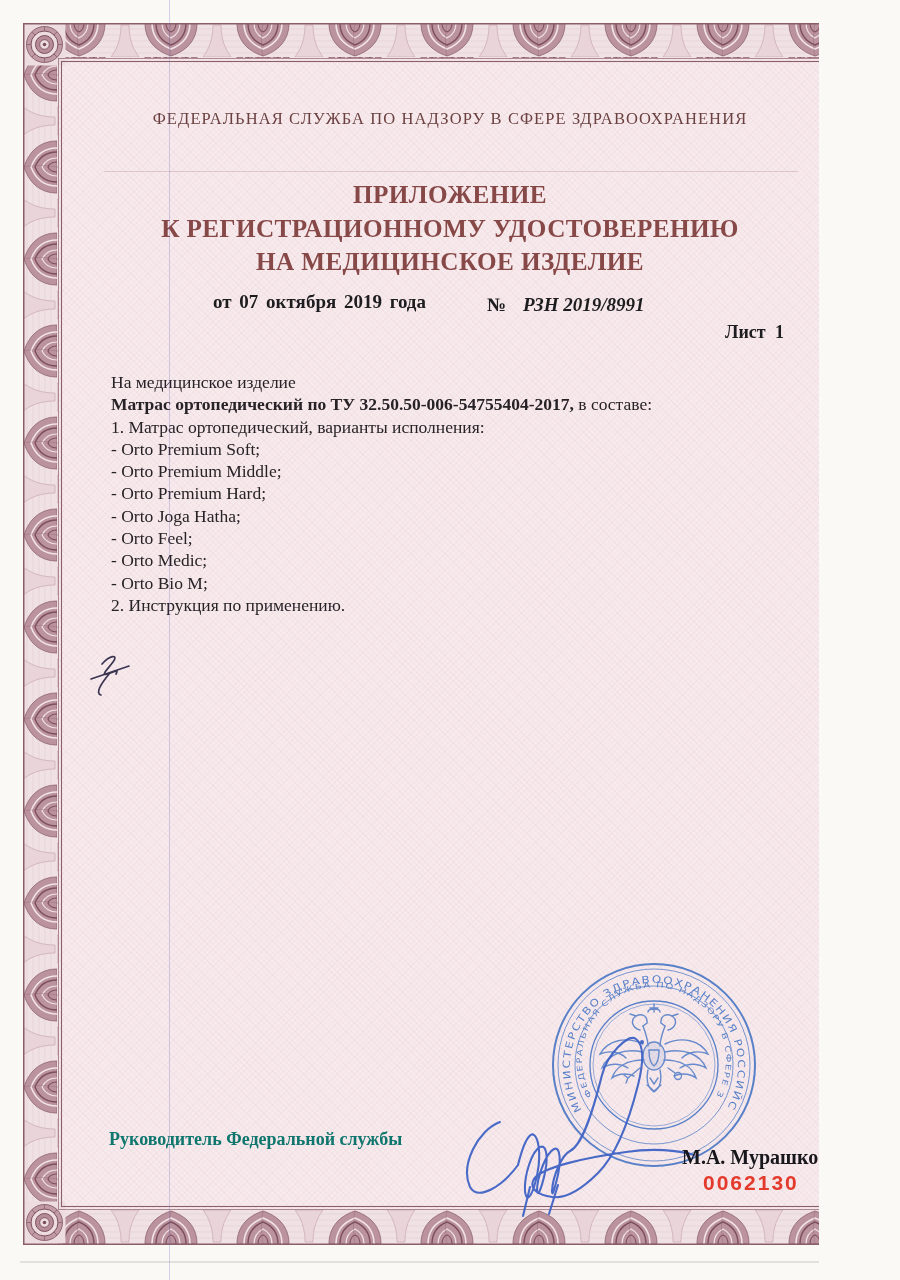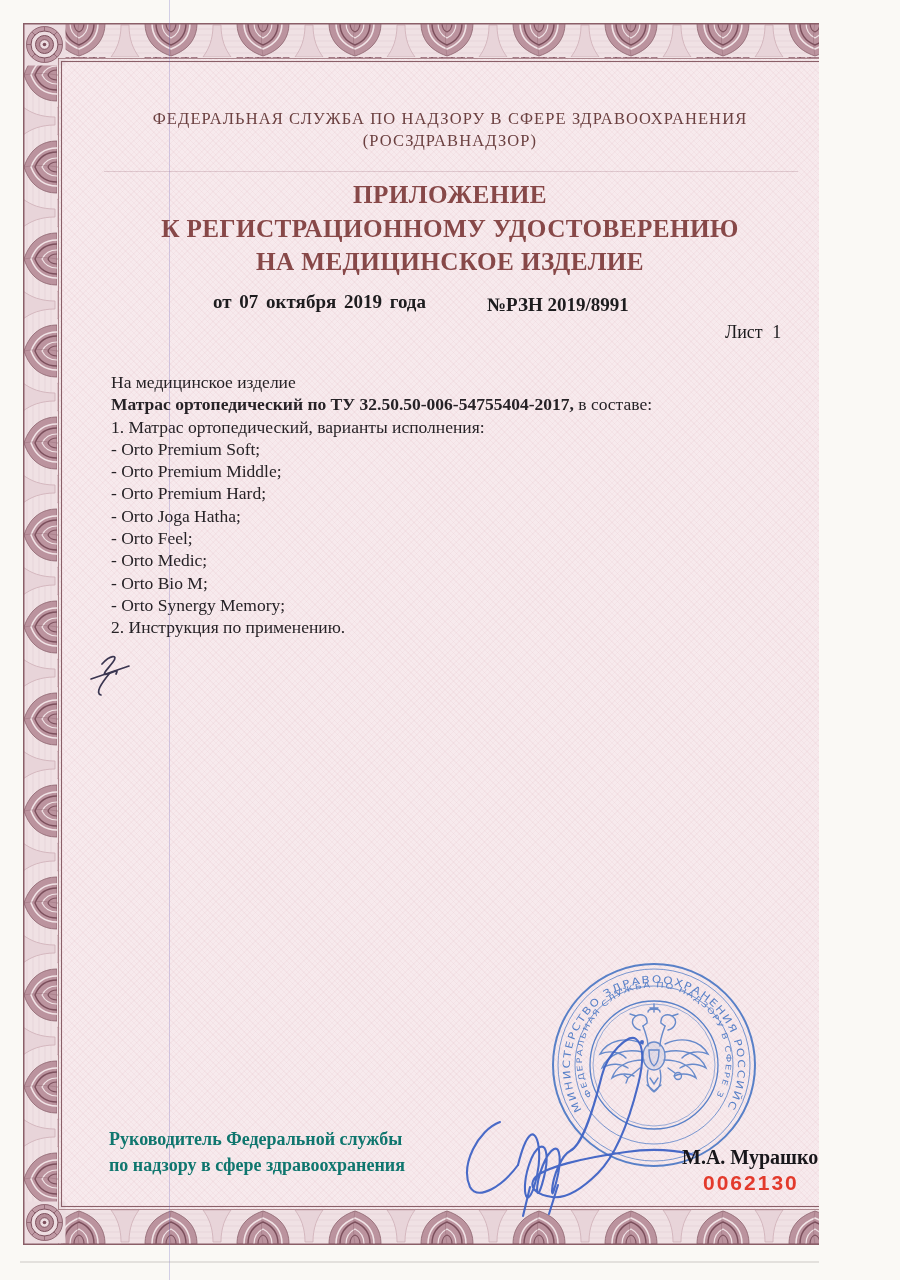--- a/index.html
+++ b/index.html
@@ -22,22 +22,22 @@
   .scan-bottom-shadow{left:20px;top:1261px;width:860px;height:2px;background:rgba(160,155,150,0.25);}
 
   .agency{left:60px;top:108px;width:780px;text-align:center;color:#6b4040;
           font-size:16.5px;letter-spacing:1.1px;line-height:22px;}
   .divider{left:104px;top:171px;width:694px;height:0;border-top:1px solid rgba(173,131,142,0.33);}
   .doc-title{left:60px;top:178px;width:780px;text-align:center;color:#874848;
              font-weight:bold;font-size:26px;line-height:33.5px;letter-spacing:0.4px;
              transform:scaleX(0.97);}
   .date-line{left:213px;top:291px;font-size:19px;font-weight:bold;color:#1d1c1e;word-spacing:3px;}
   .number-line{left:487px;top:294px;font-size:19px;font-weight:bold;color:#1d1c1e;}
-  .number-line .num-val{}
-  .sheet{left:725px;top:322px;font-size:18px;font-weight:normal;color:#1d1c1e;word-spacing:5px;}
+  .number-line .num-val{margin-left:17px;font-style:italic;}
+  .sheet{left:725px;top:322px;font-size:18px;font-weight:bold;color:#1d1c1e;word-spacing:5px;}
 
   .body-text{left:111px;top:371px;width:620px;font-size:17.5px;line-height:22.3px;color:#262226;}
   .body-text b{font-weight:bold;}
 
   .exec-title{left:109px;top:1127px;font-size:18px;font-weight:bold;color:#0f766e;line-height:25.5px;}
   .exec-name{left:682px;top:1146px;font-size:20px;font-weight:bold;color:#17161a;}
   .serial{left:703px;top:1171px;font-size:21px;font-weight:bold;color:#e33a2c;
           font-family:Liberation Sans, sans-serif;letter-spacing:2px;}
 
   .stamp-svg{left:544px;top:958px;opacity:0.92;}
@@ -104,21 +104,20 @@
     <use href="#rosette" x="0.5" y="1178.5"></use>
     <use href="#rosette" x="802.5" y="1178.5"></use>
 
     <rect x="0.75" y="0.75" width="843.5" height="1220.5" fill="none" stroke="#8a5f68" stroke-width="1.5"></rect>
     <rect x="35.5" y="35.5" width="774" height="1151" fill="none" stroke="#9a7078" stroke-width="0.8"></rect>
     <rect x="38.5" y="38.5" width="768" height="1145" fill="none" stroke="#8a5f68" stroke-width="1.1"></rect>
   </svg>
 
   <div class="abs agency">
     <div>ФЕДЕРАЛЬНАЯ СЛУЖБА ПО НАДЗОРУ В СФЕРЕ ЗДРАВООХРАНЕНИЯ</div>
-    <div>(РОСЗДРАВНАДЗОР)</div>
   </div>
   <div class="abs divider"></div>
 
   <div class="abs doc-title">
     <div>ПРИЛОЖЕНИЕ</div>
     <div>К РЕГИСТРАЦИОННОМУ УДОСТОВЕРЕНИЮ</div>
     <div>НА МЕДИЦИНСКОЕ ИЗДЕЛИЕ</div>
   </div>
 
   <div class="abs date-line">от 07 октября 2019 года</div>
@@ -132,21 +131,20 @@
     <div><b>Матрас ортопедический по ТУ 32.50.50-006-54755404-2017,</b><span> в составе:</span></div>
     <div>1. Матрас ортопедический, варианты исполнения:</div>
     <div>
         <div>- Orto Premium Soft;</div>
         <div>- Orto Premium Middle;</div>
         <div>- Orto Premium Hard;</div>
         <div>- Orto Joga Hatha;</div>
         <div>- Orto Feel;</div>
         <div>- Orto Medic;</div>
         <div>- Orto Bio M;</div>
-        <div>- Orto Synergy Memory;</div>
       </div>
     <div>2. Инструкция по применению.</div>
   </div>
 
   <svg class="abs penmark-svg" width="52" height="62">
     <g fill="none" stroke="#3a3550" stroke-width="1.7" stroke-linecap="round">
       <path d="M14,16 C22,7 31,6 25,14 C19,22 12,28 20,26 C27,24 31,20 28,26"></path>
       <path d="M3,31 L41,18"></path>
       <path d="M21,26 C13,36 7,45 13,47"></path>
     </g>
@@ -196,21 +194,20 @@
       <path d="M70,107 C48,115 30,150 40,172 C48,186 72,172 88,150"></path>
       <path d="M88,150 C96,118 104,112 108,128 C111,142 108,160 104,172 C100,184 96,186 95,176 C94,160 102,136 110,132 C118,129 118,146 114,162 C111,174 108,182 107,176 C107,162 116,138 124,134 C131,131 131,148 127,164 C124,176 122,182 122,176 C123,160 132,140 140,136 C152,130 162,100 172,60 C177,40 198,18 206,24 C214,30 214,46 208,70 C198,110 186,140 168,158 C152,174 136,184 122,182 C108,180 100,174 103,166 C108,152 160,142 196,137 C222,133 248,135 264,140"></path>
       <path d="M100,172 L93,201"></path>
       <path d="M128,170 L119,199"></path>
       <circle cx="212" cy="27" r="2" fill="#3f63c5" stroke="none"></circle>
     </g>
   </svg>
 
   <div class="abs exec-title">
     <div>Руководитель Федеральной службы</div>
-    <div>по надзору в сфере здравоохранения</div>
   </div>
   <div class="abs exec-name">М.А. Мурашко</div>
   <div class="abs serial">0062130</div>
 
   <div class="abs fold-line"></div>
   <div class="abs scan-edge-strip"></div>
   <div class="abs scan-edge-shadow"></div>
   <div class="abs scan-bottom-shadow"></div>
 
 </div>

